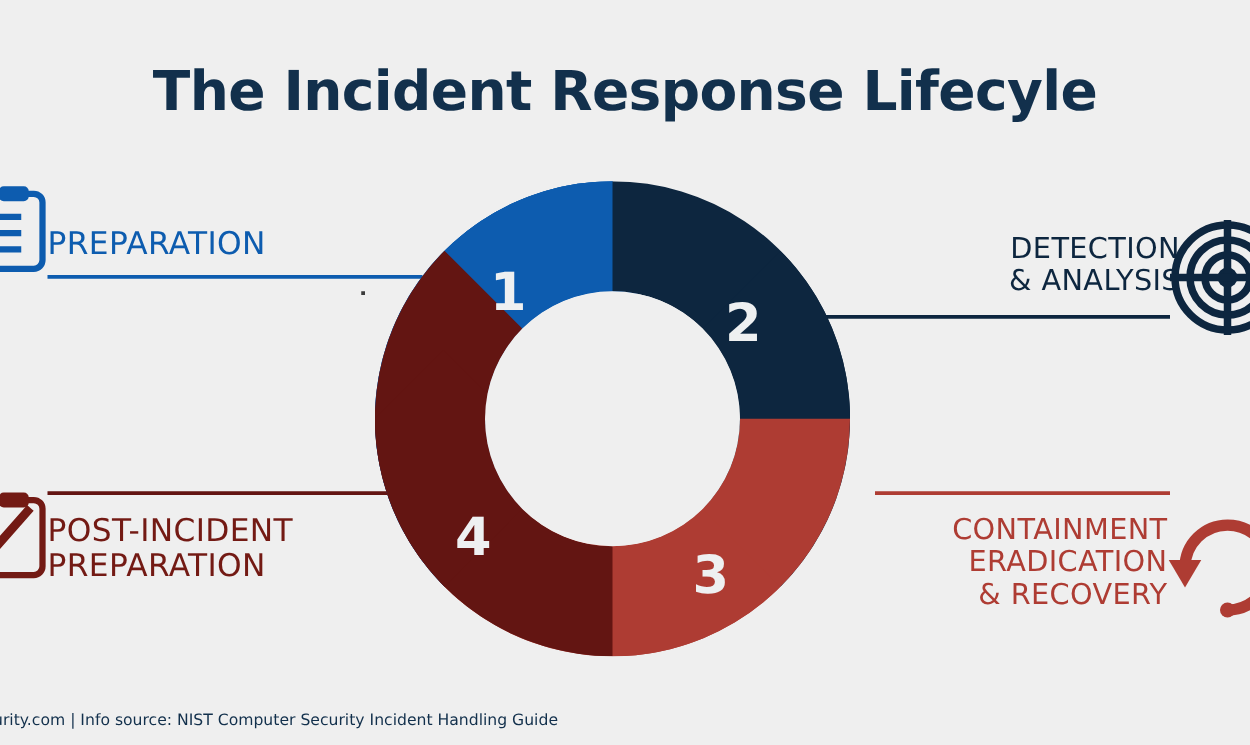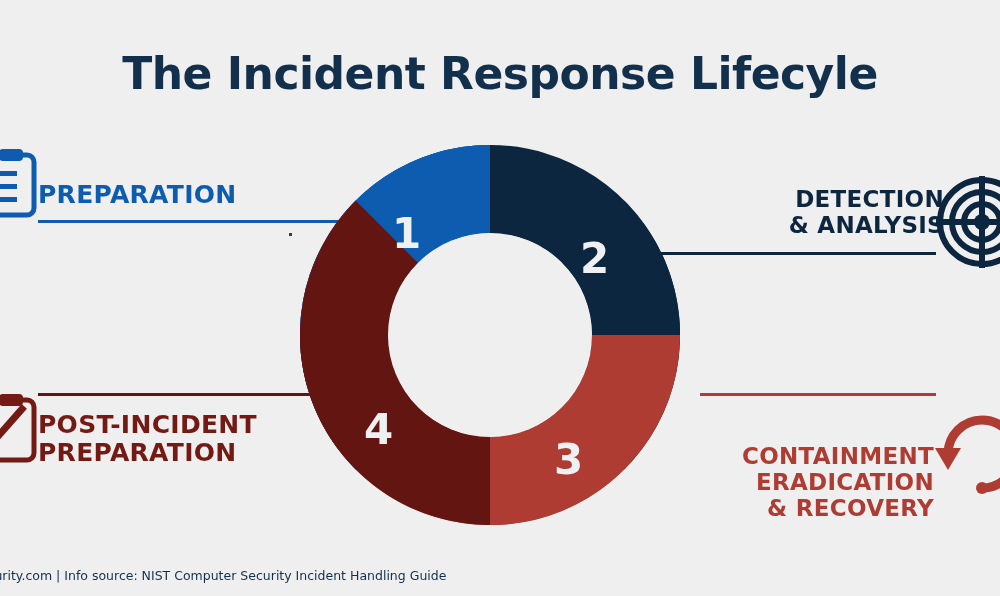--- a/index.html
+++ b/index.html
@@ -51,21 +51,21 @@
     top: 233px;
     width: 3px;
     height: 3px;
     background: #3b3b3b;
   }
 
   
   .label {
     position: absolute;
     font-family: "DejaVu Sans", sans-serif;
-    font-weight: bold;
+    font-weight: normal;
     line-height: 1.12;
     white-space: pre-line;
   }
   .label-prep {
     left: 38px;
     top: 181px;
     font-size: 25px;
     letter-spacing: 0.3px;
     color: #0d5caf;
   }
@@ -77,21 +77,20 @@
     color: #0d263f;
     text-align: right;
   }
   .label-contain {
     right: 66px;
     top: 412px;
     font-size: 23px;
     letter-spacing: 0.3px;
     color: #ae3c33;
     text-align: right;
-    margin-top: 32px;
   }
   .label-post {
     left: 38px;
     top: 411px;
     font-size: 25px;
     letter-spacing: 0.3px;
     color: #731a14;
     text-align: left;
   }
 

